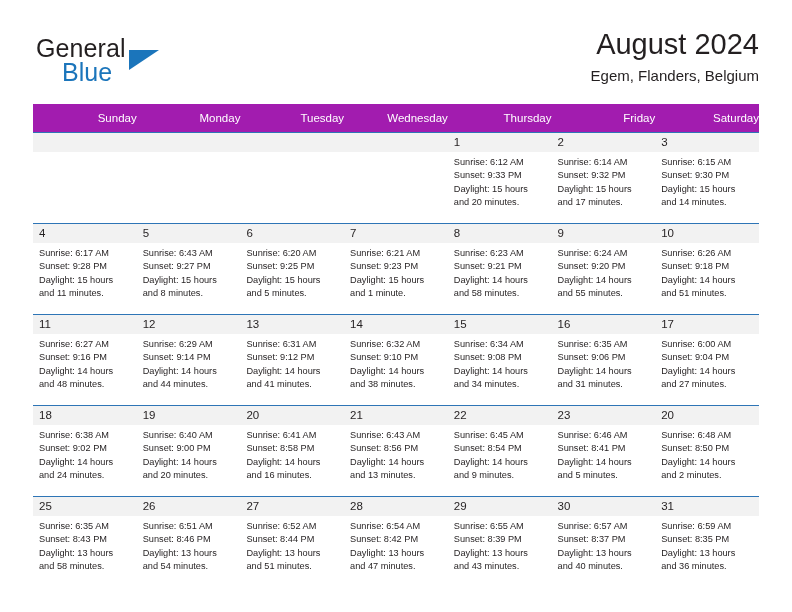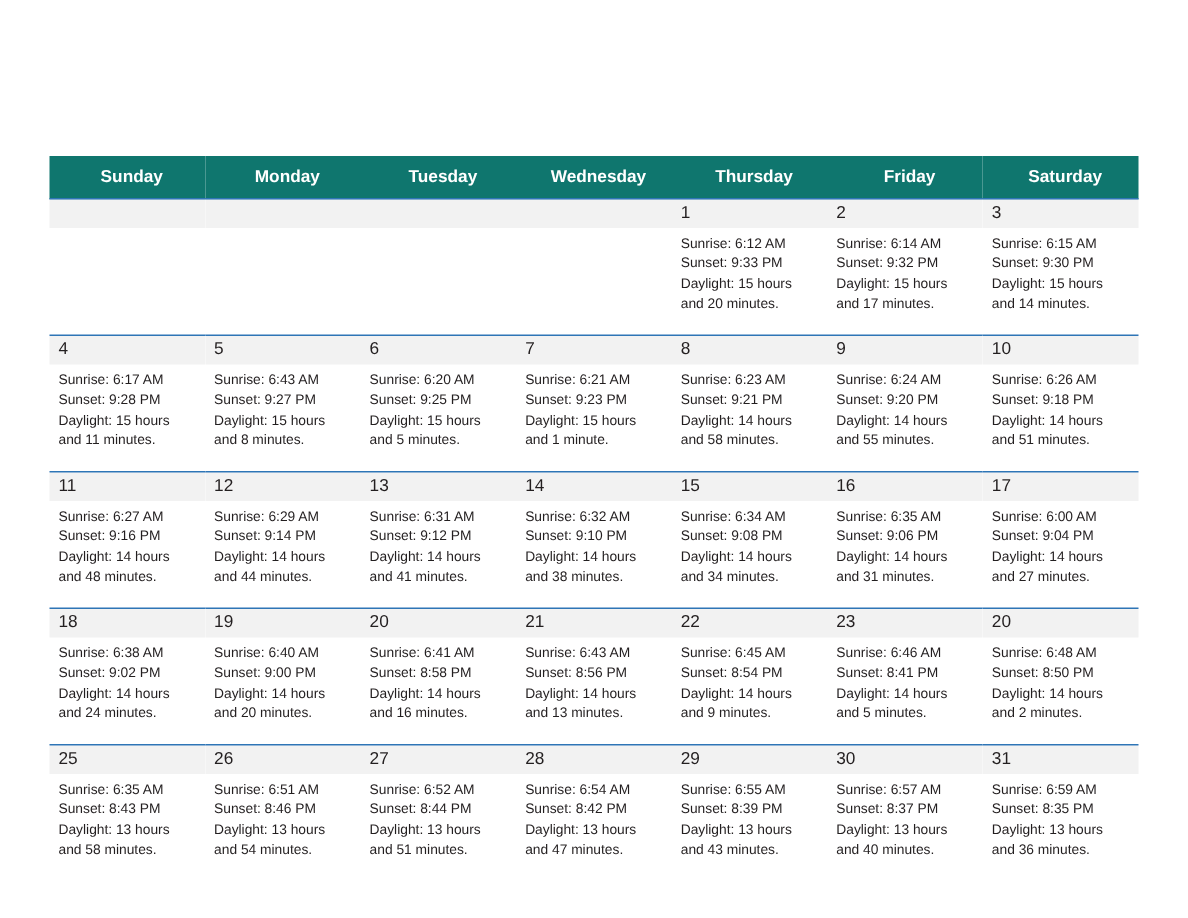--- a/index.html
+++ b/index.html
@@ -86,25 +86,25 @@
   
   .calendar {
     position: absolute;
     left: 33px;
     top: 104px;
     width: 726px;
     border-collapse: collapse;
     table-layout: fixed;
   }
   .calendar th {
-    background: #0f766e;
+    background: #a21caf;
     color: #ffffff;
     font-size: 11.5px;
-    font-weight: bold;
-    text-align: center;
+    font-weight: normal;
+    text-align: right;
     padding: 5px 0 5px 6px;
     height: 18px;
     border: none;
   }
   .calendar td {
     vertical-align: top;
     padding: 0;
     height: 90px;
     border-top: 1px solid #2e75b6;
     background: #ffffff;
@@ -127,20 +127,29 @@
     line-height: 13.4px;
     white-space: nowrap;
   }
 </style>
 </head>
 <body>
 
 <div class="page">
 
   <div class="header">
+    <div class="brand">
+      <span class="brand-general">General</span>
+      <span class="brand-triangle"></span>
+      <span class="brand-blue">Blue</span>
+    </div>
+    <div class="title-block">
+      <div class="cal-title">August 2024</div>
+      <div class="cal-subtitle">Egem, Flanders, Belgium</div>
+    </div>
   </div>
 
   <table class="calendar">
     <thead>
       <tr id="weekday-row">
           <th>Sunday</th>
           <th>Monday</th>
           <th>Tuesday</th>
           <th>Wednesday</th>
           <th>Thursday</th>

